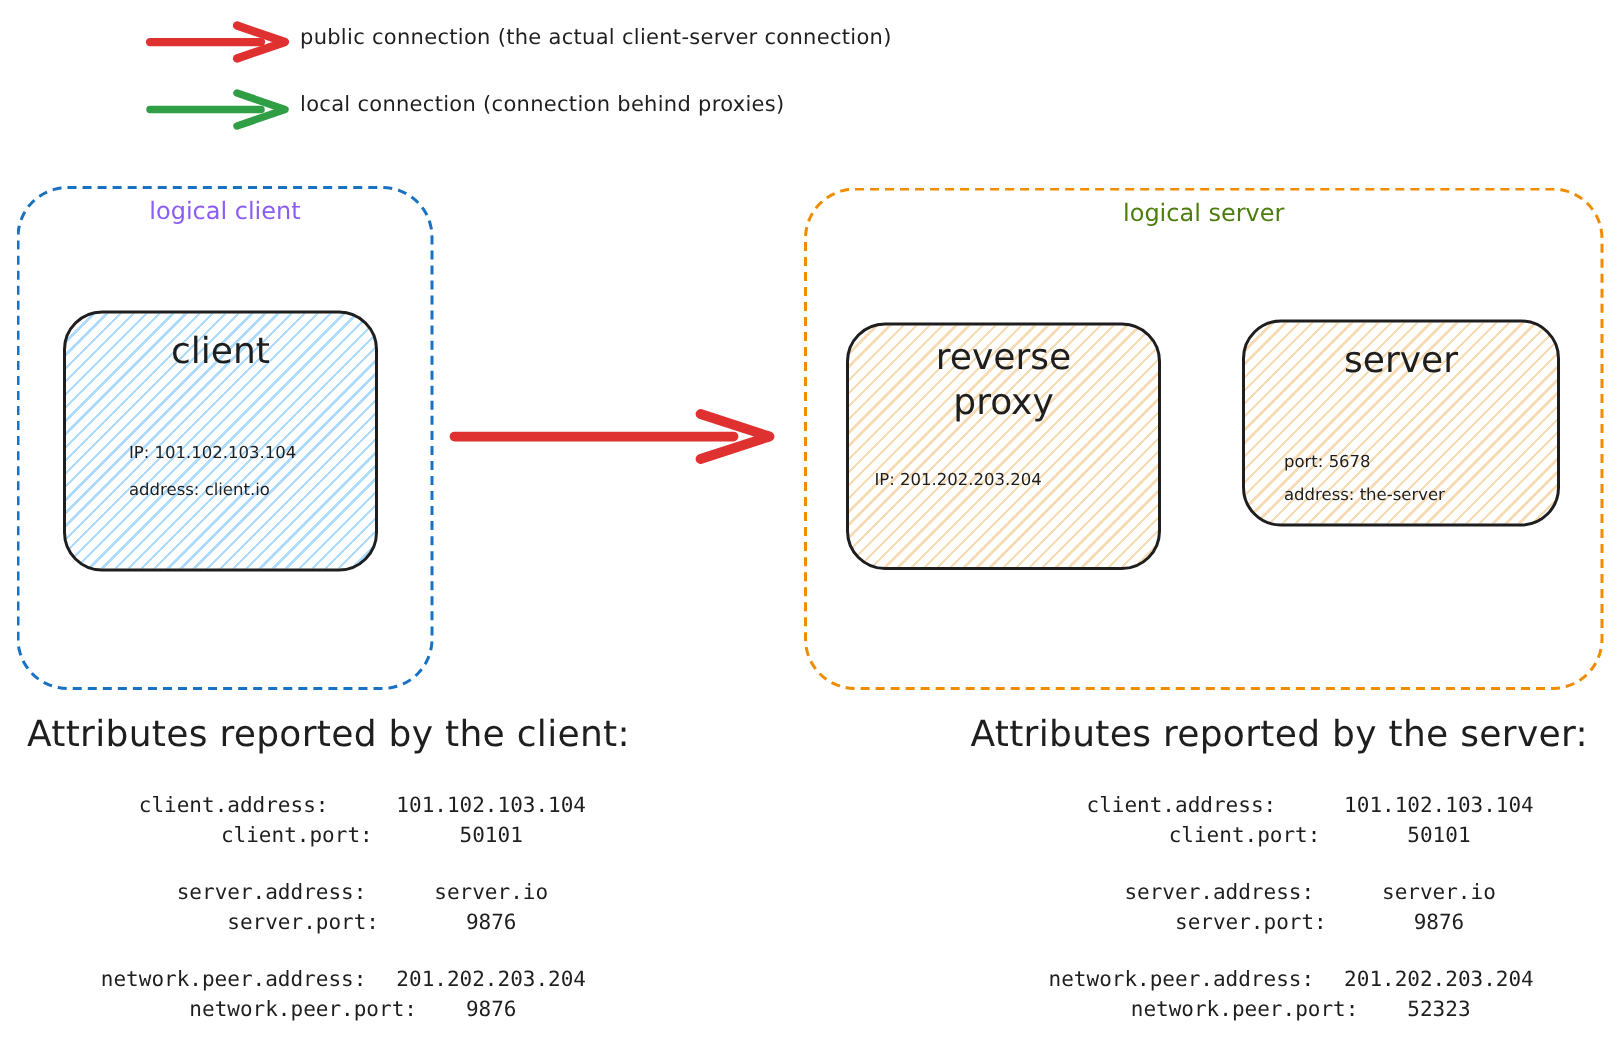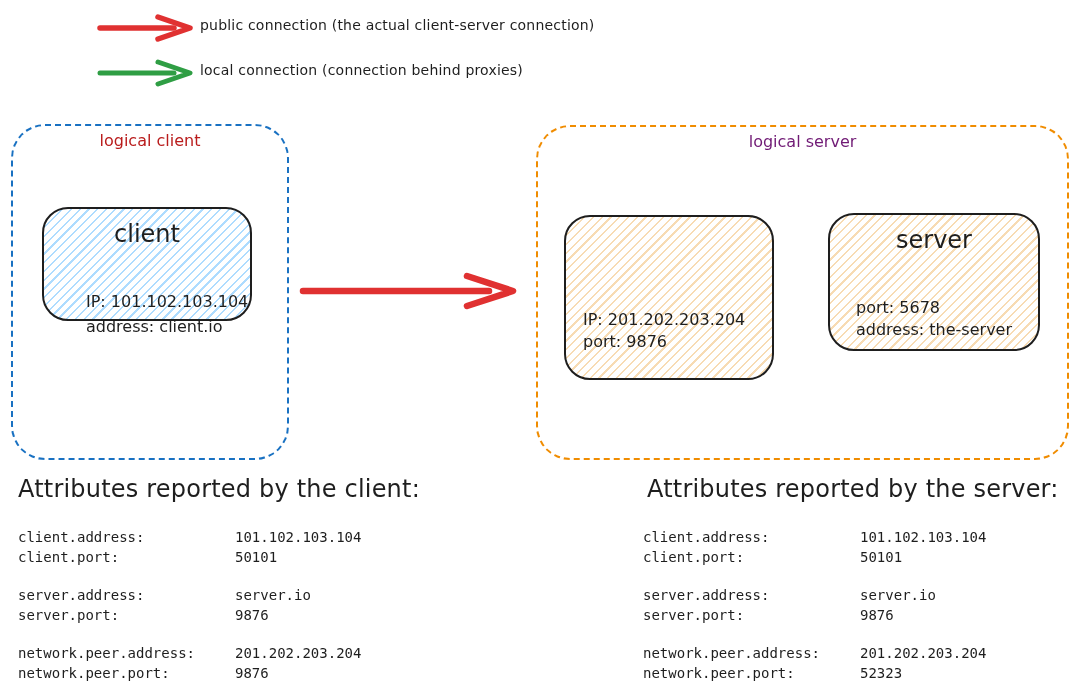--- a/index.html
+++ b/index.html
@@ -13,56 +13,56 @@
 
   
   .legend-arrow { position:absolute; }
   .legend-label { position:absolute; font-size:14px; letter-spacing:0.2px; white-space:nowrap; }
 
   
   .group { position:absolute; border:2.5px dashed; border-radius:34px; }
   .group-client { left:11px; top:124px; width:274px; height:332px; border-color:#1971c2; }
   .group-server { left:536px; top:125px; width:529px; height:331px; border-color:#f08c00; }
   .group-label { position:absolute; top:5px; left:0; right:0; text-align:center; font-size:16px; }
-  .group-client .group-label { color:#b91c1c; }
-  .group-server .group-label { color:#701a75; }
+  .group-client .group-label { color:#8b5cf6; }
+  .group-server .group-label { color:#4d7c0f; }
 
   
   .node { position:absolute; border:2px solid #1e1e1e; border-radius:26px; box-sizing:border-box; }
   .node-blue {
     background: repeating-linear-gradient(135deg,
       rgba(165,216,255,0.9) 0px, rgba(165,216,255,0.9) 1.6px,
       rgba(255,255,255,0) 1.6px, rgba(255,255,255,0) 6.2px);
   }
   .node-peach {
     background: repeating-linear-gradient(135deg,
       rgba(246,213,166,0.85) 0px, rgba(246,213,166,0.85) 1.6px,
       rgba(255,255,255,0) 1.6px, rgba(255,255,255,0) 6.2px);
   }
   .node-title {
     position:absolute; top:10px; left:0; right:0;
     text-align:center; font-size:24px; line-height:30px;
   }
   .node-title-wrap { padding:0 30px; }
-  .node-info { position:absolute; font-size:16px; line-height:21.5px; white-space:nowrap; }
+  .node-info { position:absolute; font-size:11px; line-height:21.5px; white-space:nowrap; }
   .node-info div { white-space:nowrap; }
   .client-info { left:42px; top:80px; line-height:25px; }
   .proxy-info  { left:17px; top:82px;margin-top:10px; }
   .server-info { left:26px; top:82px; }
 
   
   .attrs { position:absolute; top:479px; }
   .attrs-left  { left:18px; }
   .attrs-right { left:643px; }
   .attrs-title { font-size:24px; line-height:21px; margin:0 0 28px 0; letter-spacing:0.2px; }
   .attrs-right .attrs-title { margin-left:4px; }
   .attr-group {
     margin-bottom:19px;
     font-family:"DejaVu Sans Mono", monospace;
-    font-size:14px; line-height:19.5px;
+    font-size:14px; line-height:19.5px;text-align:center;
   }
   .attr-row { white-space:nowrap; }
   .attr-key { display:inline-block; width:217px; }
 
   svg { display:block; }
 </style>
 </head>
 <body>
 
 <div class="canvas">
@@ -75,41 +75,41 @@
 
   <svg class="legend-arrow" style="left:96px; top:58px;" width="102" height="30">
     <line x1="4" y1="15" x2="78" y2="15" stroke="#2f9e44" stroke-width="5" stroke-linecap="round"></line>
     <polyline points="62,4 94,15 62,26" fill="none" stroke="#2f9e44" stroke-width="5" stroke-linecap="round" stroke-linejoin="round"></polyline>
   </svg>
   <div class="legend-label" style="left:200px; top:62px;">local connection (connection behind proxies)</div>
 
   <div class="group group-client">
     <div class="group-label">logical client</div>
 
-    <div class="node node-blue" style="left:29px; top:81px; width:210px; height:114px;padding-left:16px;">
+    <div class="node node-blue" style="left:29px; top:81px; width:210px; height:174px;padding-left:16px;">
       <div class="node-title">client</div>
       <div class="node-info client-info">
         <div>IP: 101.102.103.104</div>
         <div>address: client.io</div>
       </div>
     </div>
   </div>
 
   <svg style="position:absolute; left:297px; top:268px;" width="228" height="46">
     <line x1="6" y1="23" x2="192" y2="23" stroke="#e03131" stroke-width="6.5" stroke-linecap="round"></line>
     <polyline points="170,8 216,23 170,38" fill="none" stroke="#e03131" stroke-width="6.5" stroke-linecap="round" stroke-linejoin="round"></polyline>
   </svg>
 
   <div class="group group-server">
     <div class="group-label">logical server</div>
 
     <div class="node node-peach" style="left:26px; top:88px; width:210px; height:165px;">
+      <div class="node-title node-title-wrap" style="top:6px;">reverse proxy</div>
       <div class="node-info proxy-info">
         <div>IP: 201.202.203.204</div>
-        <div>port: 9876</div>
       </div>
     </div>
 
     <div class="node node-peach" style="left:290px; top:86px; width:212px; height:138px;">
       <div class="node-title">server</div>
       <div class="node-info server-info">
         <div>port: 5678</div>
         <div>address: the-server</div>
       </div>
     </div>

